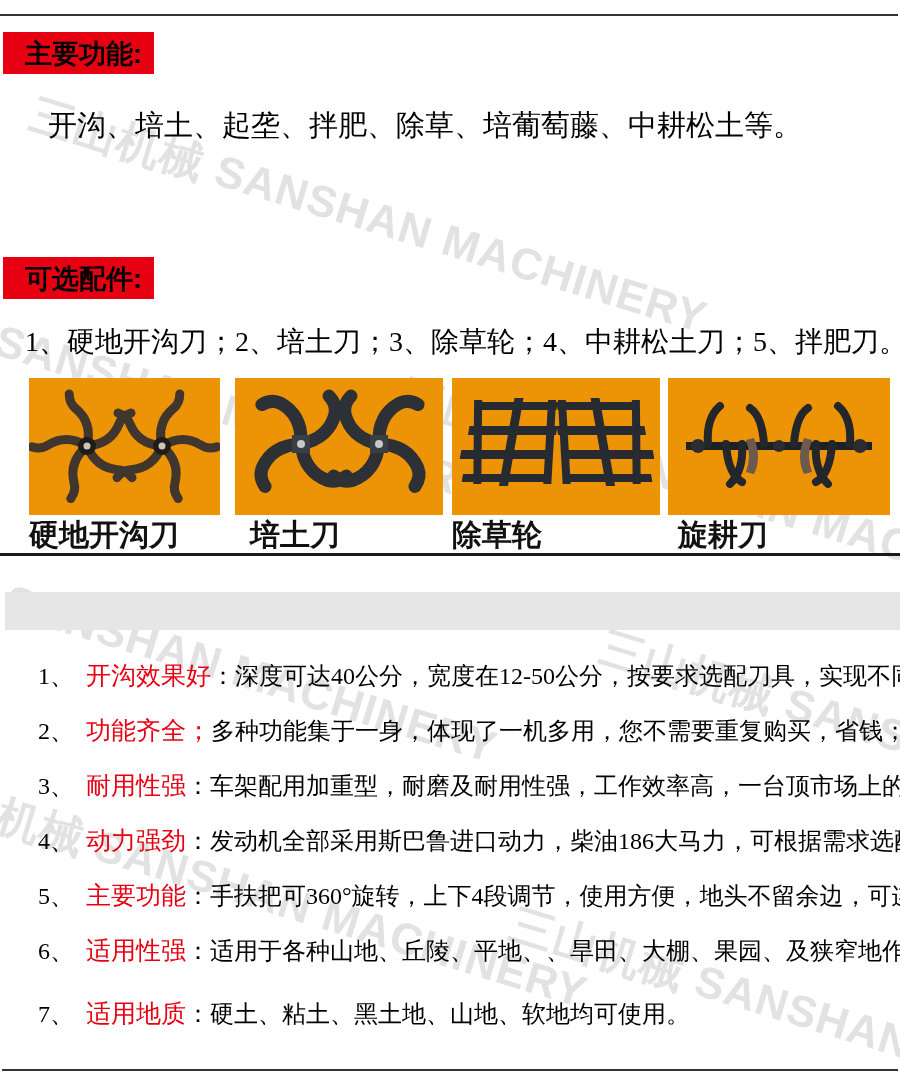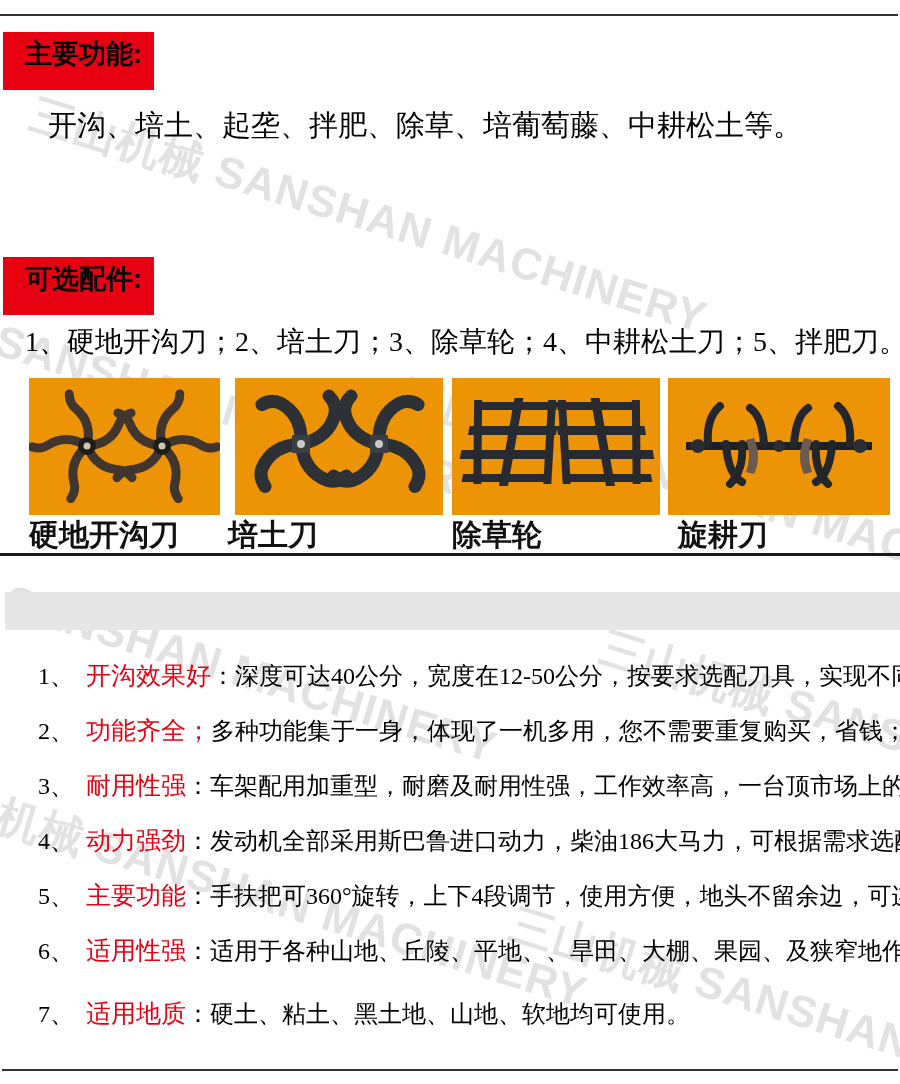--- a/index.html
+++ b/index.html
@@ -8,21 +8,21 @@
   
   .wm{position:absolute;z-index:1;white-space:nowrap;
       font-family:"Liberation Sans",sans-serif;font-weight:bold;
       font-size:44px;letter-spacing:1px;color:#e2e2e2;
       transform:rotate(17deg);transform-origin:left top;pointer-events:none;}
   
   .content{position:absolute;inset:0;z-index:2;}
   .hr{position:absolute;background:#333;}
   .red-label{position:absolute;background:#e60012;color:#000;
              font-family:"Liberation Sans",sans-serif;font-weight:bold;
-             font-size:27px;line-height:45px;height:42px;padding:0 12px 16px 22px;}
+             font-size:27px;line-height:45px;height:42px;padding:0 12px 0 22px;}
   .para{position:absolute;font-size:29px;line-height:34px;color:#000;white-space:nowrap;}
   .fig{position:absolute;top:378px;height:137px;background:#ec9306;}
   .fig svg{display:block;width:100%;height:100%;}
   .fig-caption{position:absolute;top:515px;height:40px;line-height:40px;text-align:left;
                font-family:"Liberation Sans",sans-serif;font-weight:bold;font-size:30px;color:#111;}
   .banner-gray{position:absolute;left:5px;top:592px;width:895px;height:38px;background:#e6e6e6;}
   .banner-red{position:absolute;left:0;top:591px;width:222px;height:42px;background:#e60012;
               color:#000;font-family:"Liberation Sans",sans-serif;font-weight:bold;
               font-size:27px;line-height:42px;padding-left:30px;}
   .adv-item{position:absolute;left:38px;width:850px;font-size:24px;line-height:30px;white-space:nowrap;}
@@ -142,21 +142,21 @@
           <path d="M86 60 Q94 80 86 96 L78 94 Q84 78 78 62 Z"></path>
           <path d="M136 60 Q128 80 136 96 L144 94 Q138 78 144 62 Z"></path>
         </g>
         <circle cx="30" cy="68" r="7" fill="#2a2e33"></circle>
           <circle cx="192" cy="68" r="7" fill="#2a2e33"></circle>
         <circle cx="111" cy="68" r="6" fill="#2a2e33"></circle>
       </svg>
     </div>
 
     <div class="fig-caption" style="left:29px;width:191px">硬地开沟刀</div>
-    <div class="fig-caption" style="left:228px;width:208px">培土刀</div>
+    <div class="fig-caption" style="left:250px;width:208px">培土刀</div>
     <div class="fig-caption" style="left:452px;width:208px">除草轮</div>
     <div class="fig-caption" style="left:678px;width:222px">旋耕刀</div>
 
     <div class="hr" style="left:0;top:553px;width:900px;height:3px;background:#1a1a1a"></div>
 
     <div class="banner-gray"></div>
 
     <div class="adv-item" style="top:660px">
       <span class="adv-num">1、</span><span class="adv-lead">开沟效果好</span><span class="adv-sep">：</span><span class="adv-text">深度可达40公分，宽度在12-50公分，按要求选配刀具，实现不同作业效果；</span>
     </div>

